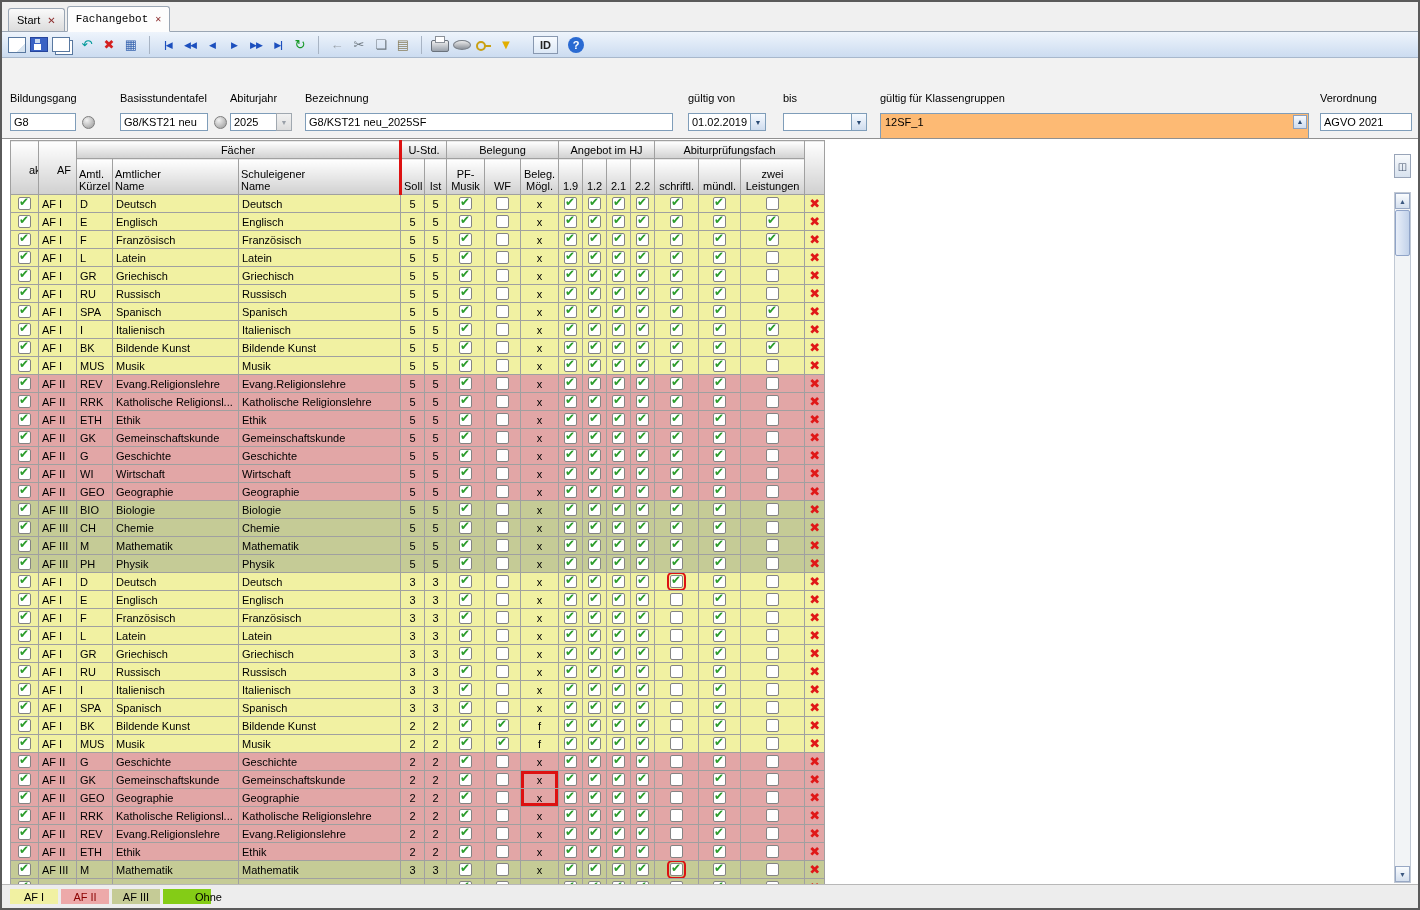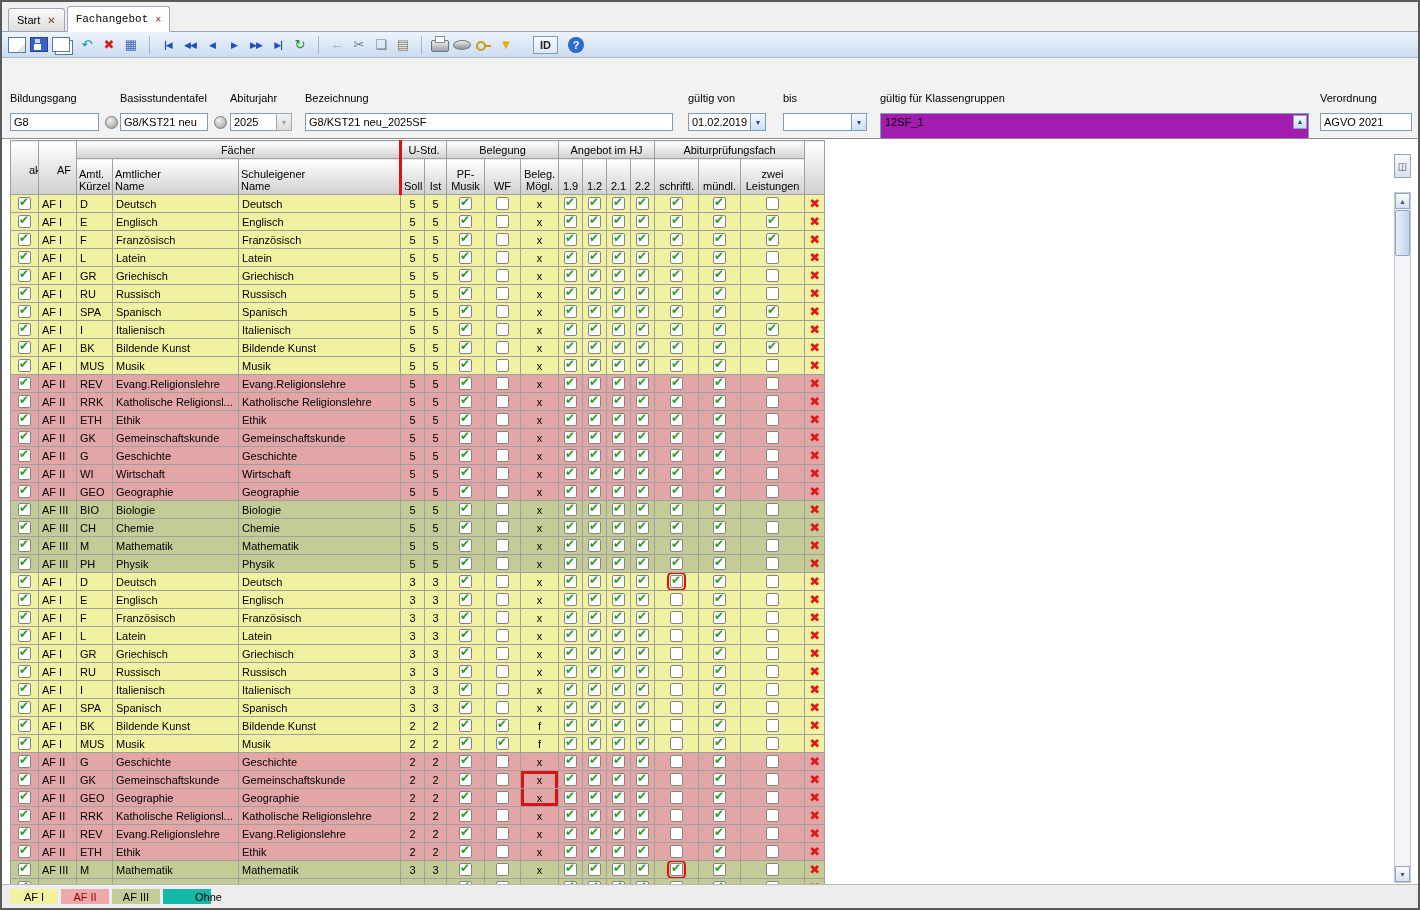--- a/index.html
+++ b/index.html
@@ -36,21 +36,21 @@
   .formbar { position:absolute; left:0; top:56px; right:0; height:80px; background:#f2f2f2;margin-top:28px; }
   .fld { position:absolute; top:6px; }
   .fld > label { display:block; margin-bottom:9px; color:#000; }
   .frow { display:flex; align-items:center; gap:6px; }
   .txt { height:18px; border:1px solid #7f9db9; background:#fff; font:11px "Liberation Sans",sans-serif; padding:0 3px; color:#000; }
   .lookup-btn { width:13px; height:13px; border-radius:50%; background:radial-gradient(circle at 35% 30%, #f2f2f2, #969696); border:1px solid #7e7e7e; }
   .combo { display:flex; }
   .combo .txt { border-right:none; }
   .combo-btn { width:16px; height:18px; background:linear-gradient(#f6faff,#cfdcee); border:1px solid #7f9db9; font-size:7px; color:#2a4a74; display:flex; align-items:center; justify-content:center; }
   .combo-btn.disabled { color:#9aa0a8; background:linear-gradient(#f2f2f2,#dddddd); border-color:#a0a8b0; }
-  .kgbox { position:relative; width:429px; height:45px; border:1px solid #7f9db9; background:#a21caf; padding:2px 18px 2px 4px; }
+  .kgbox { position:relative; width:429px; height:45px; border:1px solid #7f9db9; background:#fdba74; padding:2px 18px 2px 4px; }
   .spin { position:absolute; right:1px; width:14px; height:14px; background:linear-gradient(#f6faff,#cfdcee); border:1px solid #8aa0c0; font-size:7px; color:#2a4a74; text-align:center; line-height:12px; }
   .spin.up { top:1px; } .spin.down { bottom:1px; }
 
   
   .content { position:absolute; left:0; top:136px; right:0; bottom:24px; background:#ffffff; border-top:1px solid #909090; }
   .tablewrap { position:absolute; left:8px; top:1px; width:818px; height:747px; overflow:hidden; }
   table { border-collapse:collapse; table-layout:fixed; width:814px; }
   th, td { border:1px solid #a0a0a0; font-weight:normal; overflow:hidden; white-space:nowrap; }
   thead th { background:linear-gradient(#ffffff,#d0d0d0); font-size:11px; }
   tr.gh th { height:18px; text-align:center; }
@@ -123,21 +123,21 @@
       <span class="tbtn k-key"></span>
       <span class="tbtn" style="color: rgb(226, 174, 0);">▼</span>
       <span class="tbtn k-id">ID</span>
       <span class="tbtn k-help">?</span>
     </div>
 
   <div class="formbar">
     <div class="fld" style="left:8px">
       <label>Bildungsgang</label>
       <div class="frow">
-        <input class="txt" style="width: 89px;" value="G8">
+        <input class="txt" style="width: 66px;" value="G8">
         <span class="lookup-btn"></span>
       </div>
     </div>
     <div class="fld" style="left:118px">
       <label>Basisstundentafel</label>
       <div class="frow">
         <input class="txt" style="width: 88px;" value="G8/KST21 neu">
         <span class="lookup-btn"></span>
       </div>
     </div>
@@ -2416,17 +2416,17 @@
       <div class="sb-thumb"></div>
       <div class="sb-btn down">▼</div>
     </div>
   </div>
 
   <div class="statusbar">
     <span id="legend-chips" style="display:flex; gap:3px">
         <span class="chip" style="background: rgb(241, 241, 162); color: rgb(0, 0, 0);">AF I</span>
         <span class="chip" style="background: rgb(237, 169, 169); color: rgb(139, 0, 0);">AF II</span>
         <span class="chip" style="background: rgb(197, 203, 150); color: rgb(0, 0, 0);">AF III</span>
-        <span class="chip" style="background: #14b8a6; color: rgb(0, 0, 0); padding-left: 43px;">Ohne</span>
+        <span class="chip" style="background: #84cc16; color: rgb(0, 0, 0); padding-left: 43px;">Ohne</span>
       </span>
   </div>
 
 </div>
 
 </body></html>

